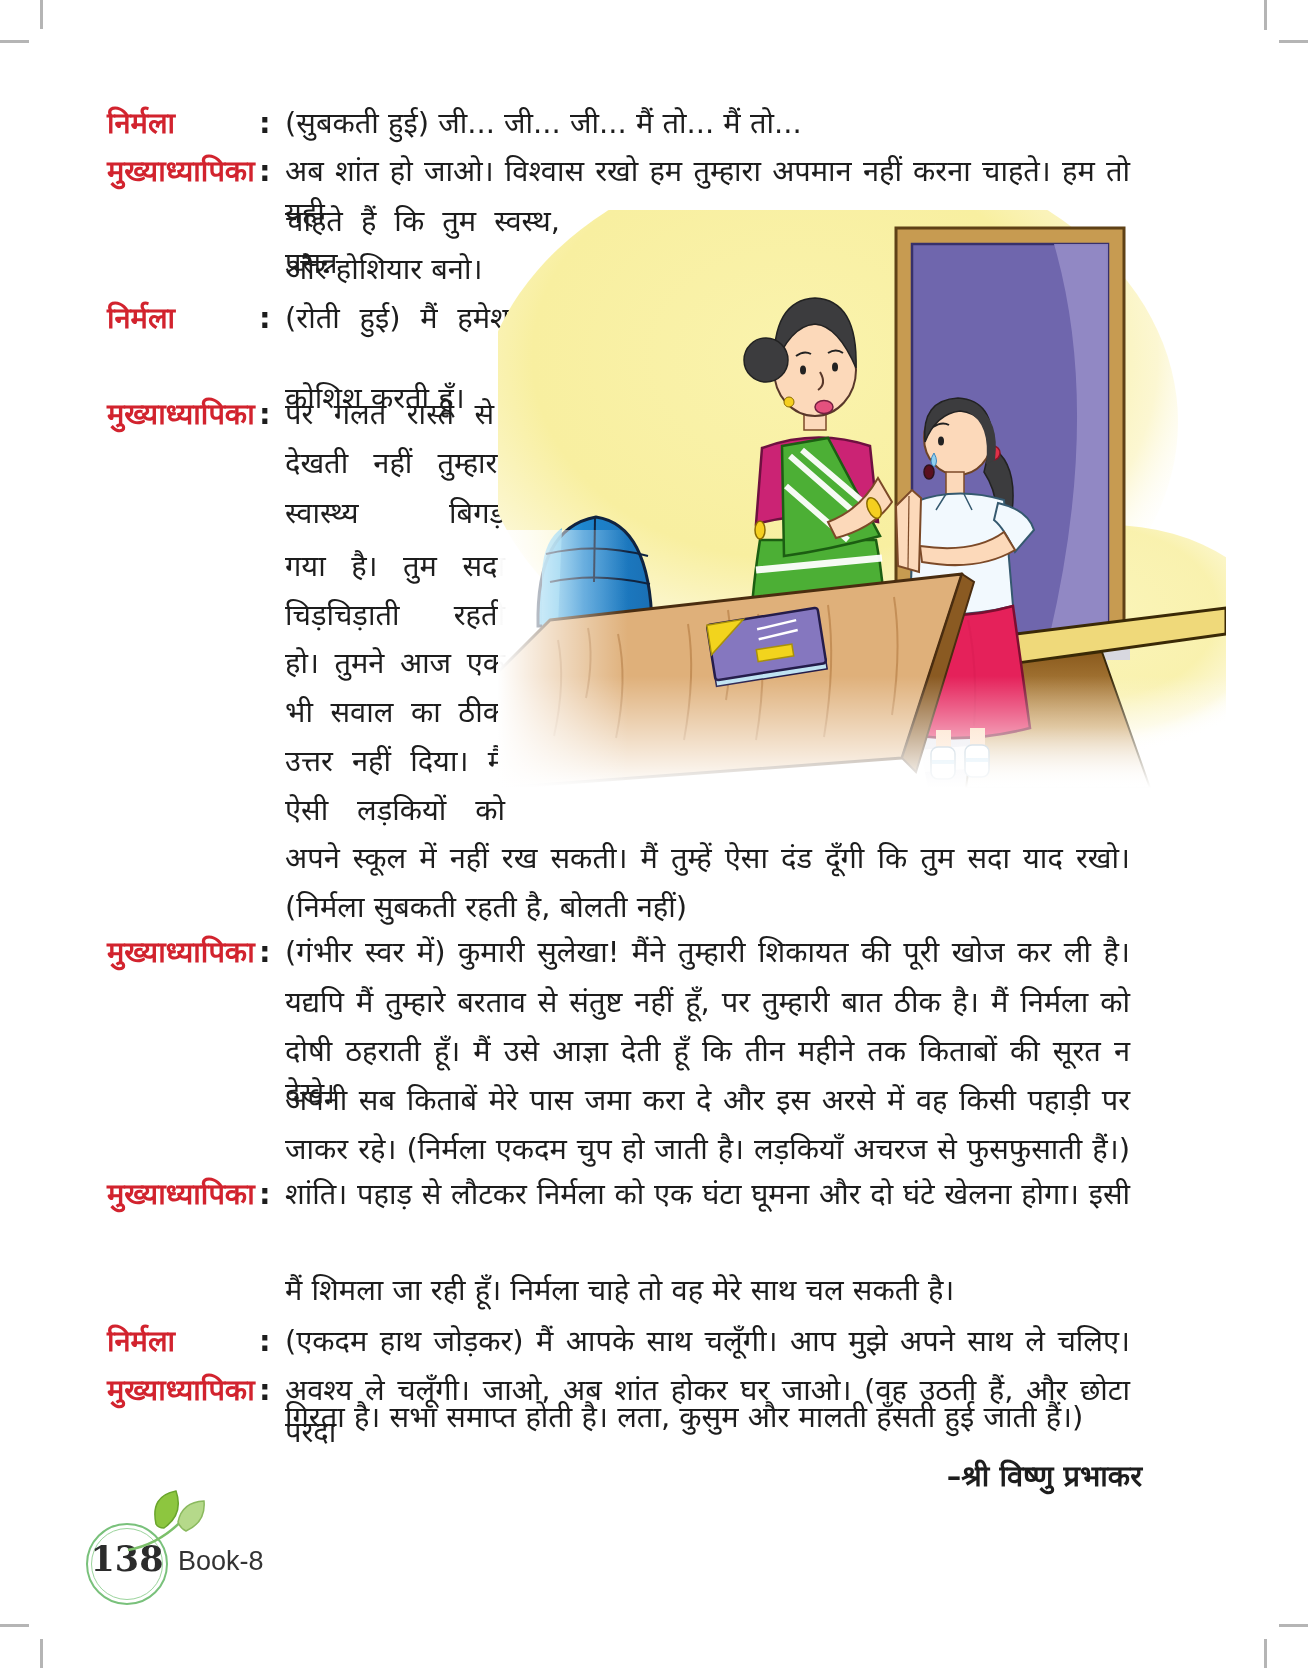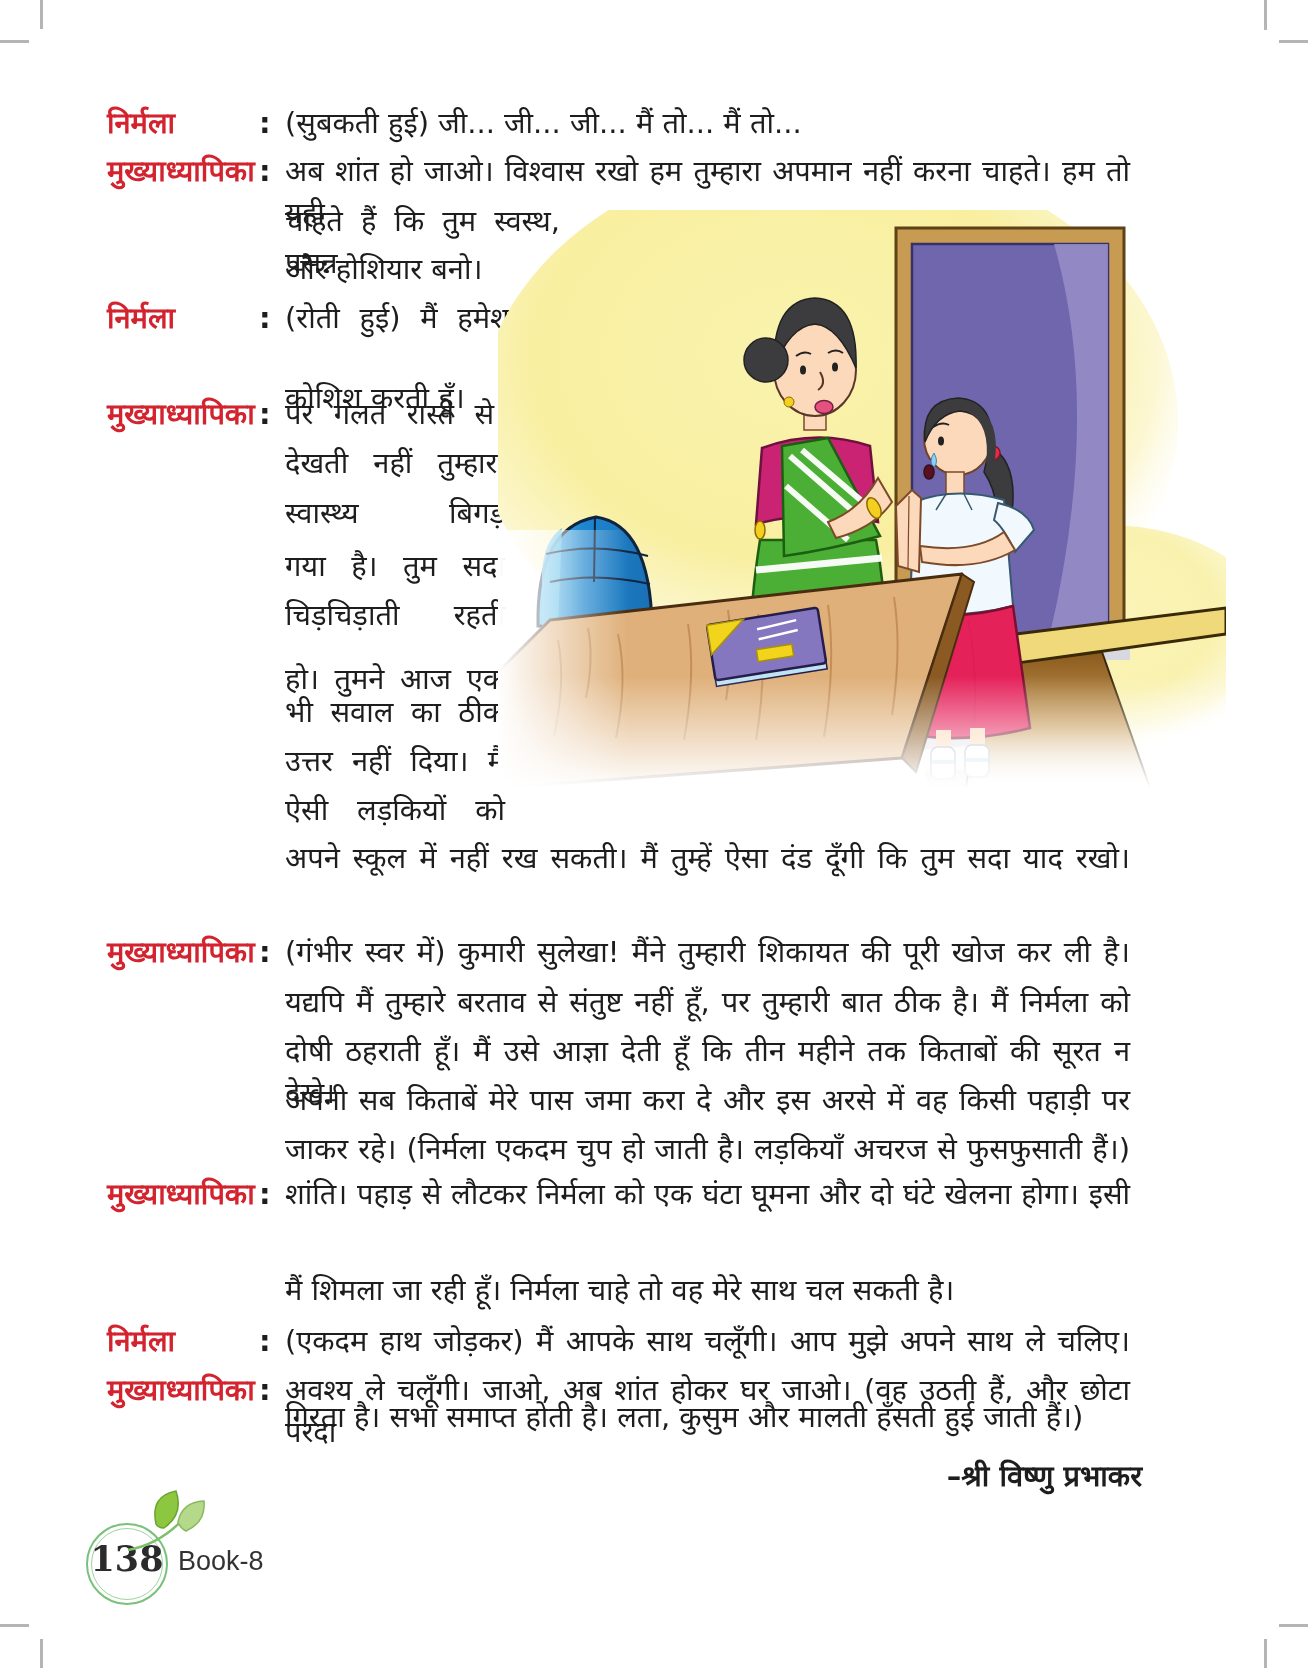--- a/index.html
+++ b/index.html
@@ -76,33 +76,36 @@
   <div class="tl" style="top:492px;">
     <span class="txt j" style="width:220px;">स्वास्थ्य बिगड़</span>
   </div>
   <div class="tl" style="top:545px;">
     <span class="txt j" style="width:220px;">गया है। तुम सदा</span>
   </div>
   <div class="tl" style="top:594px;">
     <span class="txt j" style="width:220px;">चिड़चिड़ाती रहती</span>
   </div>
   <div class="tl" style="top:642px;">
-    <span class="txt j" style="width:220px;margin-top:16px;">हो। तुमने आज एक</span>
+    <span class="txt j" style="width:220px;">हो। तुमने आज एक</span>
   </div>
   <div class="tl" style="top:691px;">
     <span class="txt j" style="width:220px;">भी सवाल का ठीक</span>
   </div>
   <div class="tl" style="top:740px;">
     <span class="txt j" style="width:220px;">उत्तर नहीं दिया। मैं</span>
   </div>
   <div class="tl" style="top:789px;">
     <span class="txt j" style="width:220px;">ऐसी लड़कियों को</span>
   </div>
   <div class="tl" style="top:837px;">
     <span class="txt j" style="width:845px;">अपने स्कूल में नहीं रख सकती। मैं तुम्हें ऐसा दंड दूँगी कि तुम सदा याद रखो।</span>
+  </div>
+  <div class="tl" style="top:886px;">
+    <span class="txt" style="width:845px;">(निर्मला सुबकती रहती है, बोलती नहीं)</span>
   </div>
   <div class="tl" style="top:931px;">
     <span class="spk">मुख्याध्यापिका</span>
     <span class="col">:</span>
     <span class="txt j" style="width:845px;">(गंभीर स्वर में) कुमारी सुलेखा! मैंने तुम्हारी शिकायत की पूरी खोज कर ली है।</span>
   </div>
   <div class="tl" style="top:981px;">
     <span class="txt j" style="width:845px;">यद्यपि मैं तुम्हारे बरताव से संतुष्ट नहीं हूँ, पर तुम्हारी बात ठीक है। मैं निर्मला को</span>
   </div>
   <div class="tl" style="top:1030px;">

